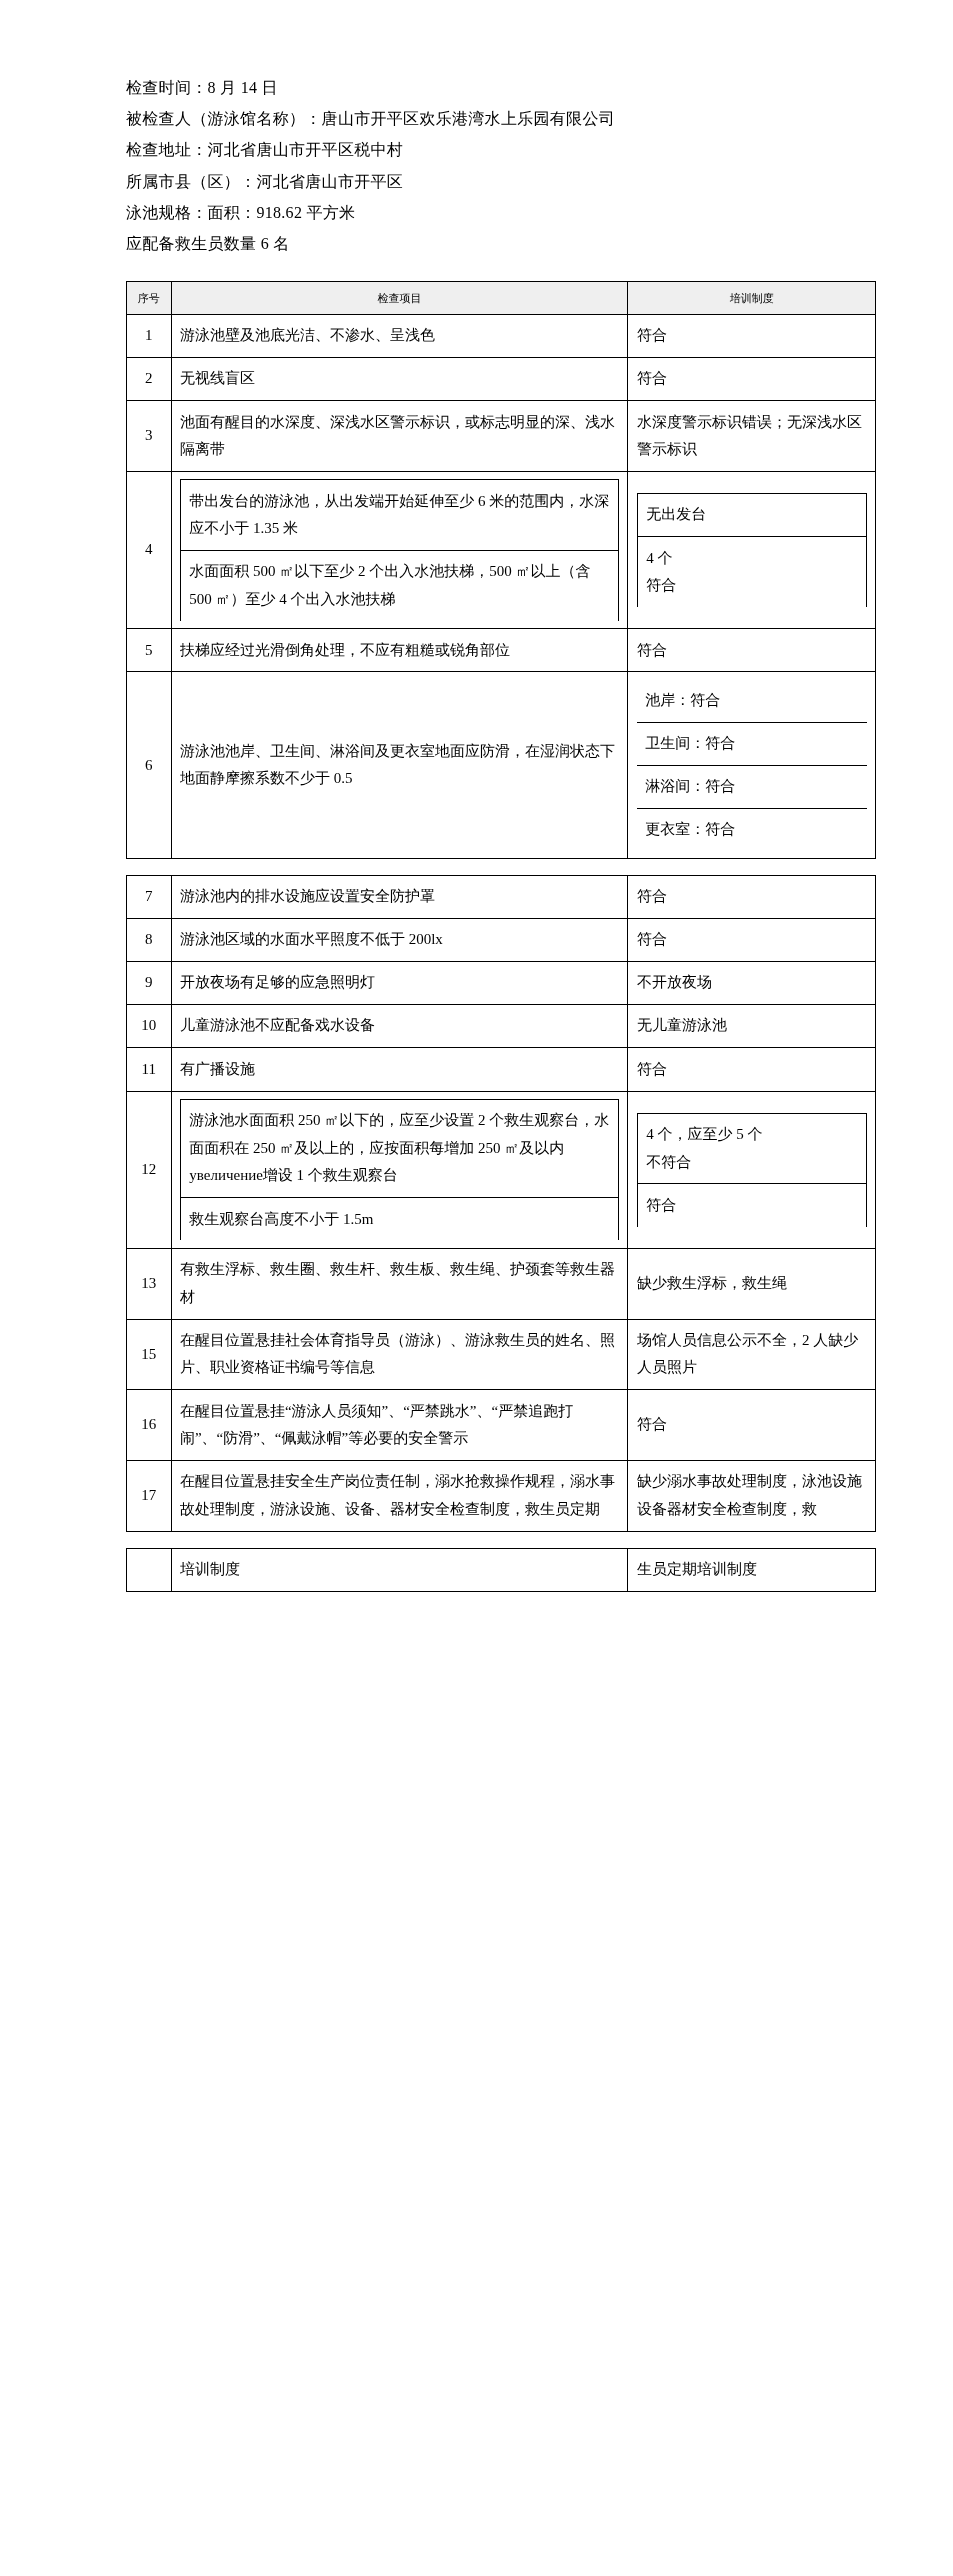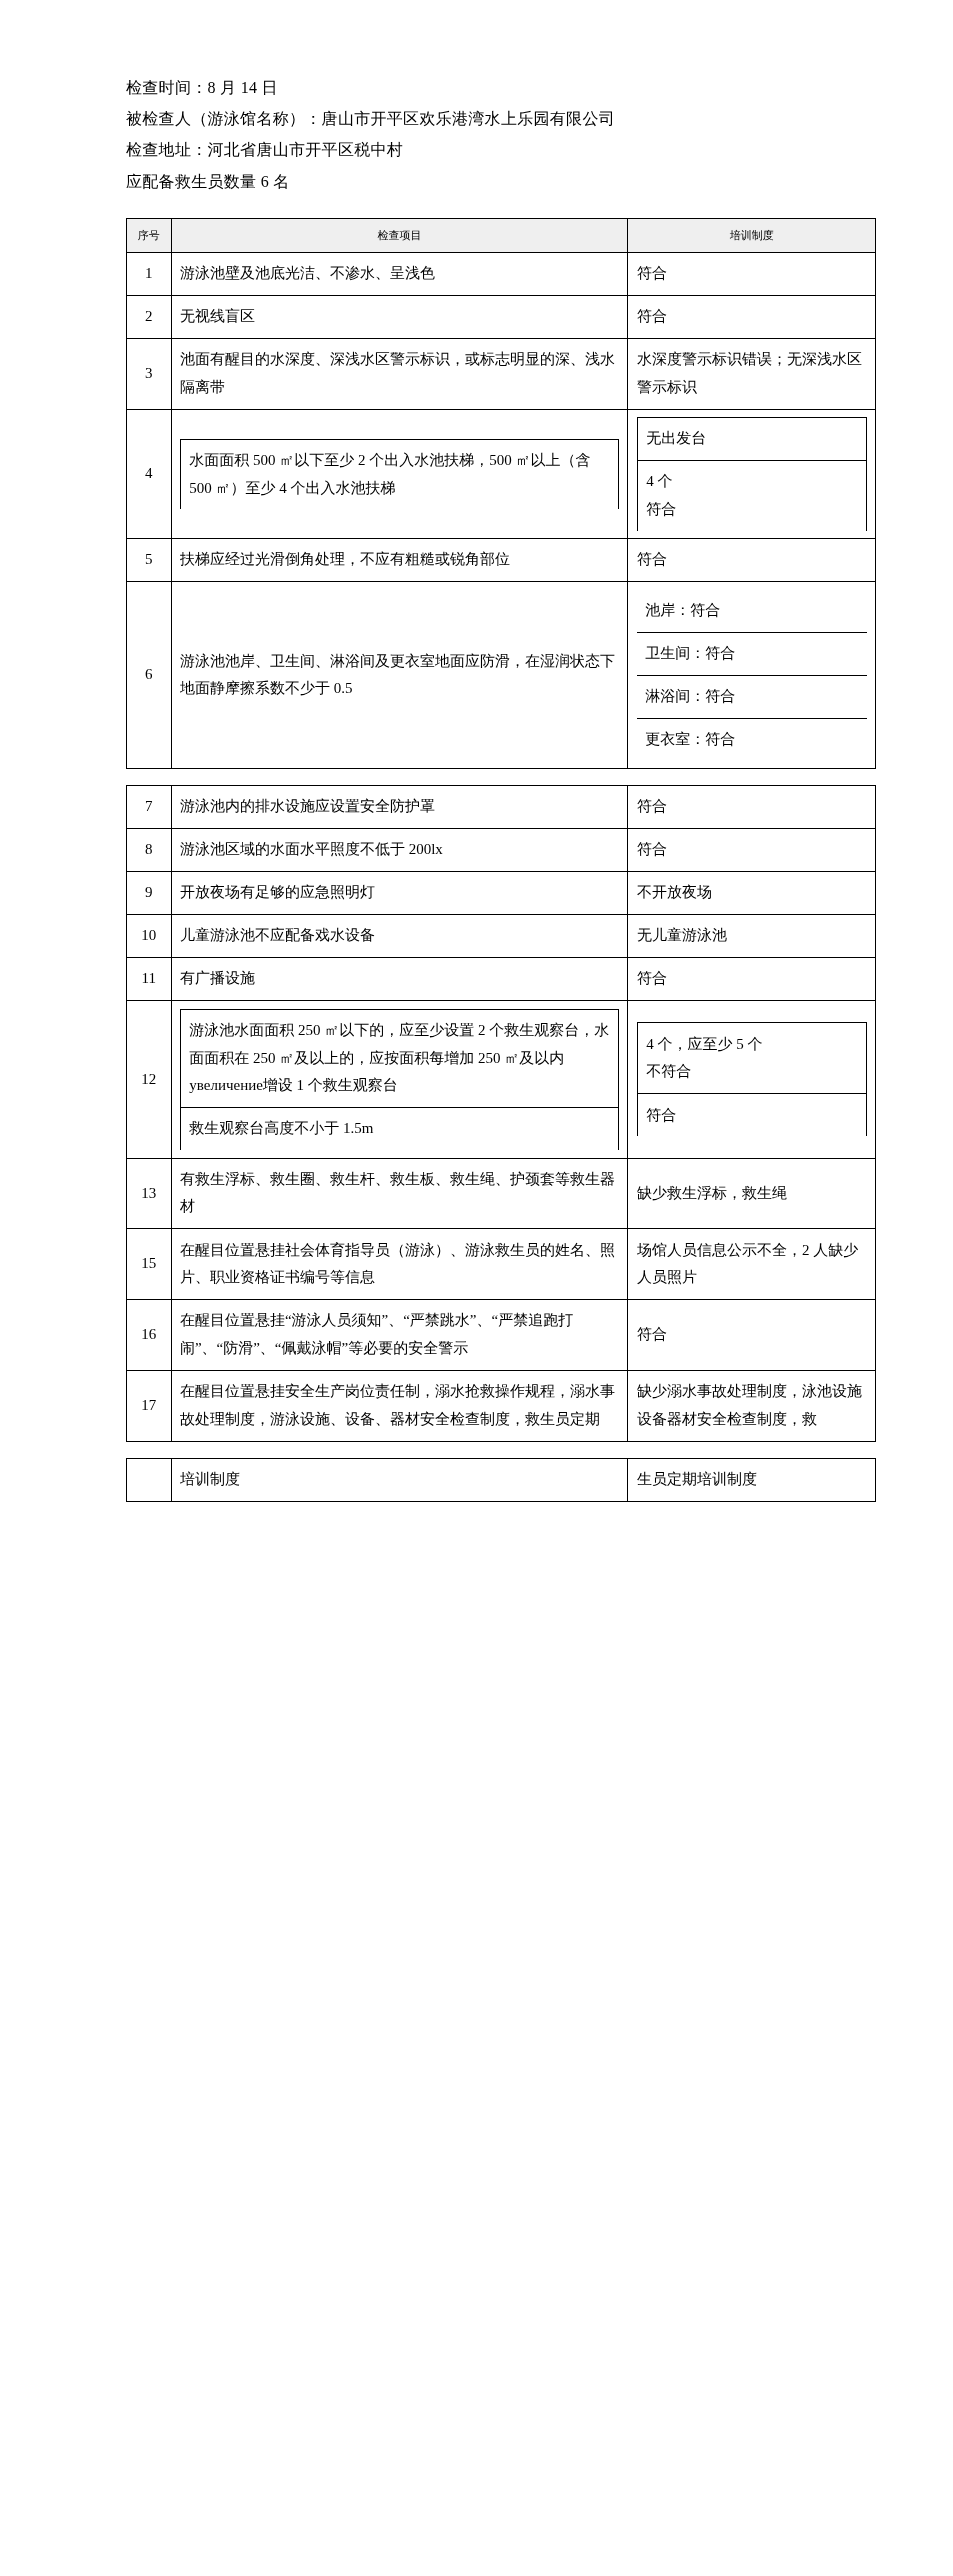--- a/index.html
+++ b/index.html
@@ -77,20 +77,22 @@
 </style>
 </head>
 <body>
 
 <div class="page">
 
   <div class="header-info">
     <div class="line">检查时间：8 月 14 日</div>
     <div class="line">被检查人（游泳馆名称）：唐山市开平区欢乐港湾水上乐园有限公司</div>
     <div class="line">检查地址：河北省唐山市开平区税中村</div>
+    <div class="line">所属市县（区）：河北省唐山市开平区</div>
+    <div class="line">泳池规格：面积：918.62 平方米</div>
     <div class="line">应配备救生员数量 6 名</div>
   </div>
 
   <table class="inspect">
     <thead>
       <tr>
         <th class="col-no">序号</th>
         <th class="col-item">检查项目</th>
         <th class="col-res">培训制度</th>
       </tr>
@@ -110,20 +112,23 @@
         <td class="col-no">3</td>
         <td class="col-item">池面有醒目的水深度、深浅水区警示标识，或标志明显的深、浅水隔离带</td>
         <td class="col-res">水深度警示标识错误；无深浅水区警示标识</td>
       </tr>
 
       <tr>
         <td class="col-no">4</td>
         <td class="col-item nested">
           <table class="sub-table">
             <tbody>
+                <tr>
+              <td>带出发台的游泳池，从出发端开始延伸至少 6 米的范围内，水深应不小于 1.35 米</td>
+            </tr>
             <tr>
               <td>水面面积 500 ㎡以下至少 2 个出入水池扶梯，500 ㎡以上（含 500 ㎡）至少 4 个出入水池扶梯</td>
             </tr>
           </tbody>
             </table>
         </td>
         <td class="col-res nested">
           <table class="sub-table">
             <tbody>
                 <tr>

